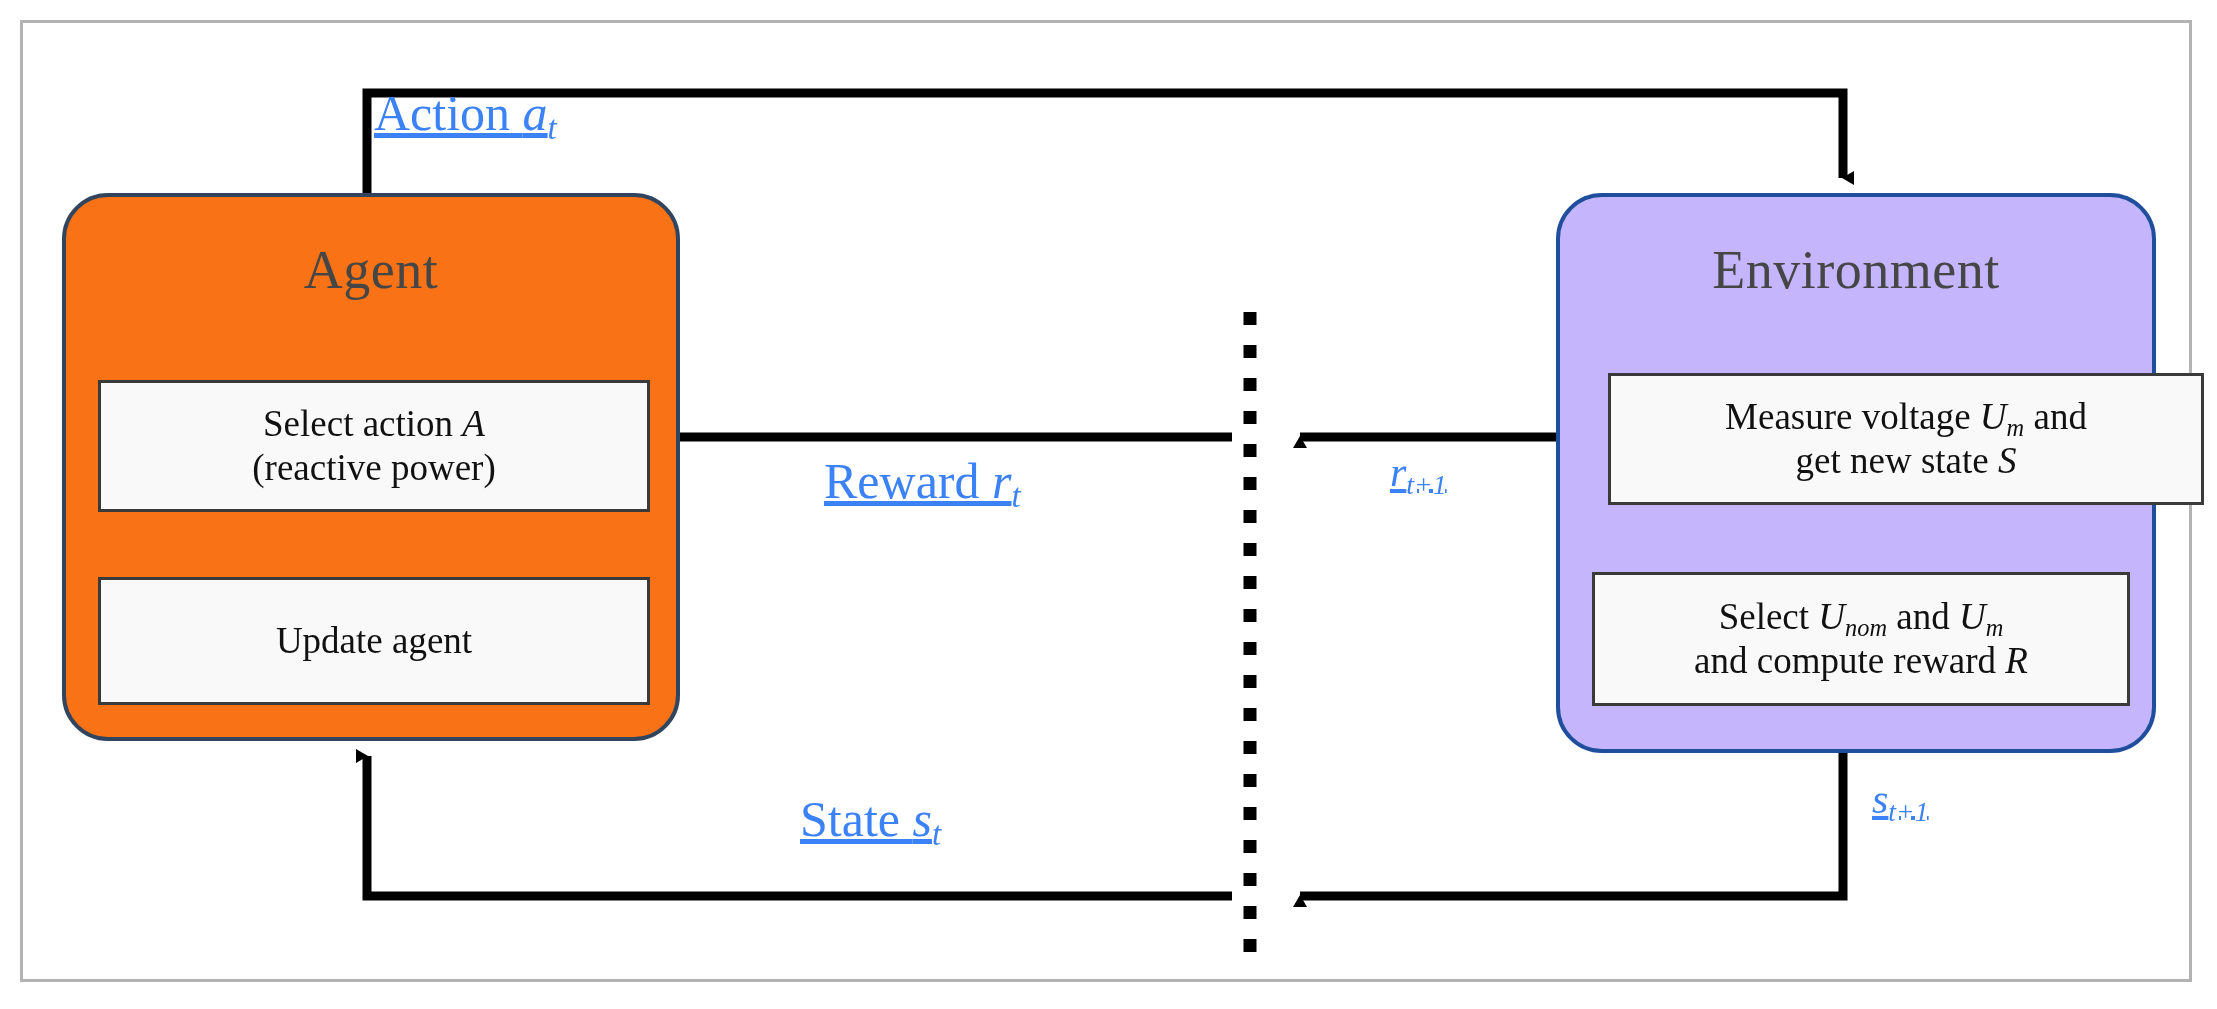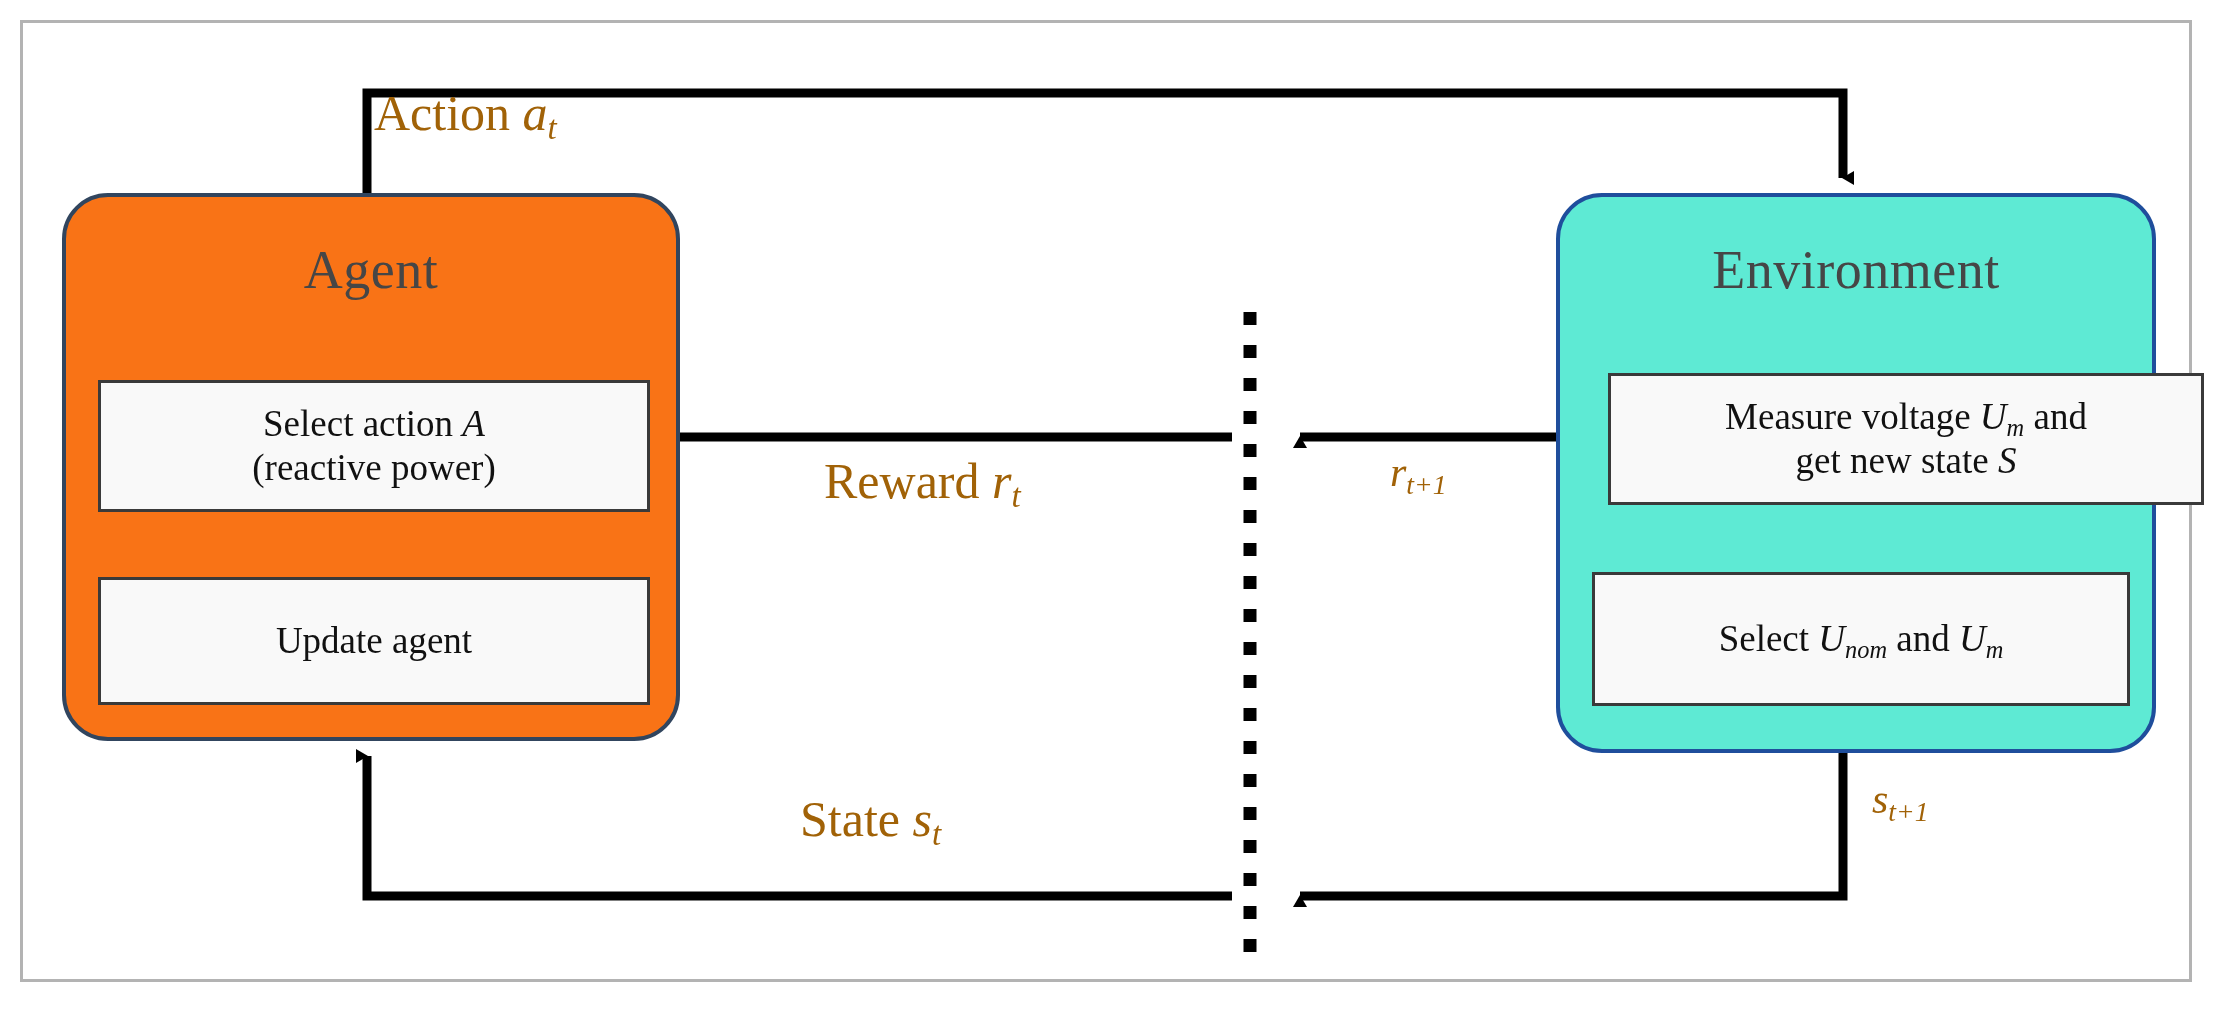--- a/index.html
+++ b/index.html
@@ -45,21 +45,21 @@
     width: 618px;
     height: 548px;
     background: #f97316;
     border: 4px solid #31455e;
   }
   #environment-box {
     left: 1556px;
     top: 193px;
     width: 600px;
     height: 560px;
-    background: #5eead4;
+    background: #c4b5fd;
     border: 4px solid #1f4e9c;
   }
   .container-title {
     position: absolute;
     left: 0;
     right: 0;
     text-align: center;
     font-size: 54px;
     color: #464646;
     letter-spacing: 0.5px;
@@ -114,22 +114,23 @@
   sub.sub {
     font-size: 0.66em;
     font-style: italic;
     vertical-align: -0.28em;
     line-height: 0;
   }
 
   
   .edge-label {
     position: absolute;
-    color: #a16207;
+    color: #3b82f6;
     white-space: nowrap;
+    text-decoration: underline;
   }
   #label-action {
     left: 374px;
     top: 84px;
     font-size: 50px;
   }
   #label-reward {
     left: 824px;
     top: 452px;
     font-size: 50px;
@@ -222,20 +223,21 @@
     <div id="box-measure-voltage" class="inner-box">
       <div>
         <span class="line"><span>Measure voltage </span><em class="var">U</em><sub class="sub">m</sub><span> and</span></span>
         <span class="line"><span>get new state </span><em class="var">S</em></span>
       </div>
     </div>
 
     <div id="box-compare-reward" class="inner-box">
       <div>
         <span class="line"><span>Select </span><em class="var">U</em><sub class="sub">nom</sub><span> and </span><em class="var">U</em><sub class="sub">m</sub></span>
+        <span class="line"><span>and compute reward </span><em class="var">R</em></span>
       </div>
     </div>
   </div>
 
   <div id="label-action" class="edge-label"><span>Action </span><em class="var">a</em><sub class="sub">t</sub></div>
 
   <div id="label-reward" class="edge-label"><span>Reward </span><em class="var">r</em><sub class="sub">t</sub></div>
 
   <div id="label-state" class="edge-label"><span>State </span><em class="var">s</em><sub class="sub">t</sub></div>
 

